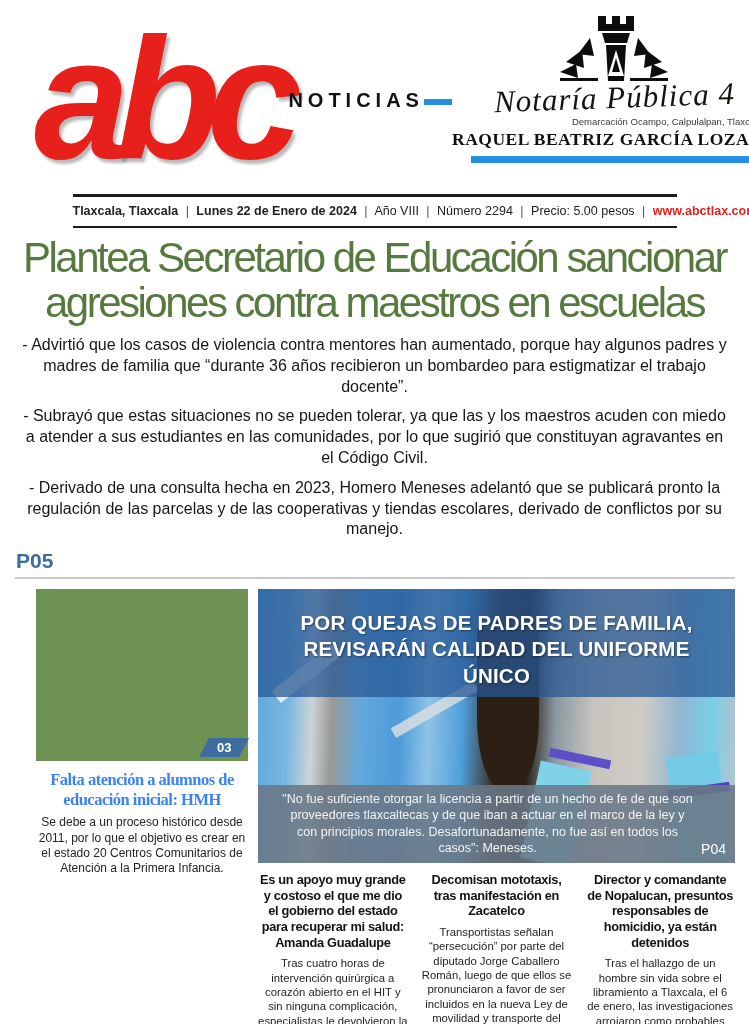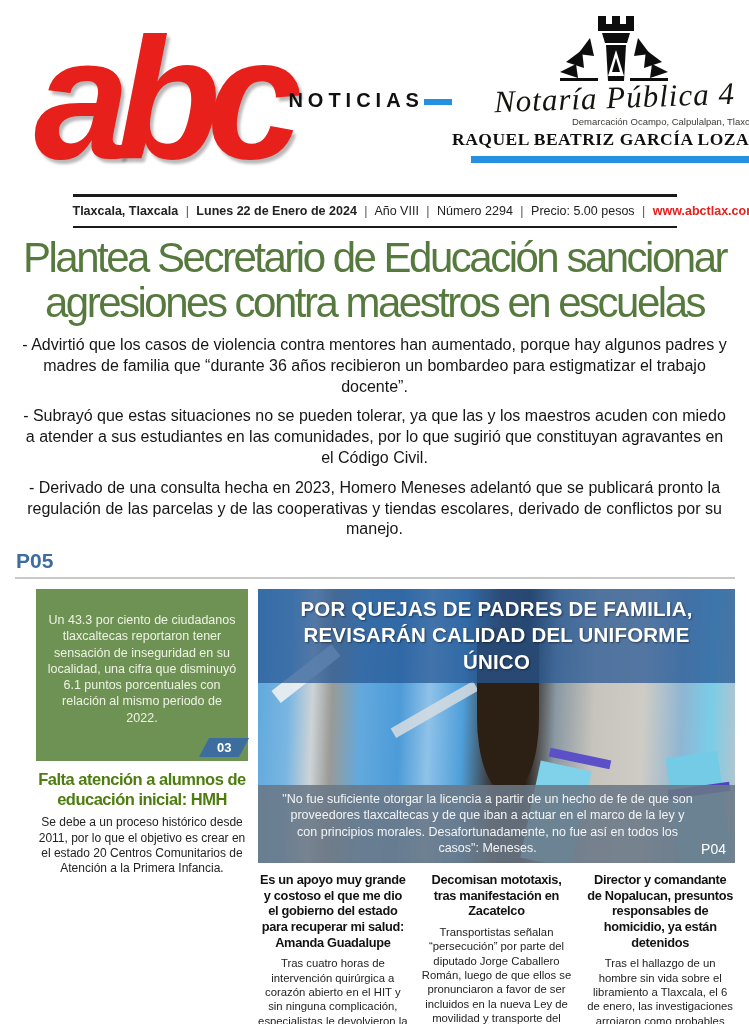--- a/index.html
+++ b/index.html
@@ -57,40 +57,40 @@
   .ensu{position:relative;background:var(--box-green);color:#fff;text-align:center;
         padding:13px 10px 28px;min-height:172px;}
   .ensu-h{font-weight:bold;font-size:19px;line-height:1.15;letter-spacing:-0.5px;}
   .ensu-b{font-size:12.5px;line-height:1.3;margin-top:10px;color:#eef3e4;}
   .cbadge{position:absolute;right:4px;bottom:4px;width:40px;height:19px;background:var(--bar-blue);
           transform:skewX(-28deg);display:flex;align-items:center;justify-content:center;}
   .cbadge span{transform:skewX(28deg);color:#fff;font-weight:bold;font-size:13px;}
 
   
   .lstory{text-align:center;margin-top:9px;}
-  .ls-h{font-weight:bold;font-size:16.5px;line-height:1.18;letter-spacing:-0.5px;color:#4d7c0f;}
+  .ls-h{font-weight:bold;font-size:16.5px;line-height:1.18;letter-spacing:-0.5px;color:#3b82f6;font-family:Liberation Serif, serif;}
   .ls-b{font-size:12px;line-height:1.28;margin-top:6px;color:#232323;}
 
   
   .photo{position:relative;height:274px;overflow:hidden;background:#9db8cc;}
   .ph-base{position:absolute;inset:0;background:
     linear-gradient(92deg,#5fa8dc 0%,#79b6e2 7%,#cdd3d6 12%,#9a9a96 16%,#62a9de 22%,#4d9bd8 30%,
     #8fc2e8 36%,#4f9fda 43%,#3a2a20 50%,#241a12 56%,#8a98a2 62%,#c7c4bd 70%,#cfccc5 80%,
     #8fb6d2 88%,#79cde8 94%,#b7c4cc 100%);}
   .ph-shape{position:absolute;}
   .st1{left:2%;top:28%;width:16%;height:15px;background:#eef1f2;transform:rotate(-38deg);opacity:.9;}
   .st2{left:27%;top:42%;width:20%;height:11px;background:#d7dde0;transform:rotate(-30deg);opacity:.85;}
   .hd1{left:46%;top:14%;width:13%;height:60%;background:#2c2015;border-radius:0 0 45% 45%;}
   .cy1{left:57%;top:64%;width:11%;height:36%;background:#7fd2ea;transform:rotate(12deg);}
   .pu1{left:61%;top:60%;width:13%;height:9px;background:#5b50c8;transform:rotate(12deg);}
   .cy2{left:87%;top:60%;width:11%;height:40%;background:#74cbe6;transform:rotate(-8deg);}
   .pu2{left:86%;top:72%;width:13%;height:9px;background:#4f43bd;transform:rotate(-8deg);}
   .photo-head{position:absolute;top:0;left:0;right:0;z-index:2;background:rgba(39,88,148,.74);
               color:#fff;font-weight:bold;font-size:20.5px;line-height:1.28;text-align:center;
-              padding:7px 26px 8px;text-shadow:1px 1px 2px rgba(0,0,0,.45);letter-spacing:0.2px;}
+              padding:21px 26px 8px;text-shadow:1px 1px 2px rgba(0,0,0,.45);letter-spacing:0.2px;}
   .photo-cap{position:absolute;bottom:0;left:0;right:0;z-index:2;background:rgba(106,120,134,.88);
              color:#f2f4f5;font-size:12.5px;line-height:1.3;text-align:center;padding:6px 40px 7px 22px;}
   .p04{position:absolute;right:9px;bottom:5px;font-weight:normal;font-size:14px;color:#fff;}
 
   
   .brow{display:grid;grid-template-columns:1fr 1fr 1fr;gap:14px;margin-top:9px;}
   .bstory{text-align:center;display:flex;flex-direction:column;}
   .bs-h{font-weight:bold;font-size:12.8px;line-height:1.22;letter-spacing:-0.3px;color:#121212;}
   .bs-b{font-size:11.3px;line-height:1.27;margin-top:6px;color:#232323;flex:1;}
 </style>
@@ -152,21 +152,20 @@
   <p class="deck">- Subrayó que estas situaciones no se pueden tolerar, ya que las y los maestros acuden con miedo a atender a sus estudiantes en las comunidades, por lo que sugirió que constituyan agravantes en el Código Civil.</p>
   <p class="deck">- Derivado de una consulta hecha en 2023, Homero Meneses adelantó que se publicará pronto la regulación de las parcelas y de las cooperativas y tiendas escolares, derivado de conflictos por su manejo.</p>
   <div class="pref">P05</div>
   <div class="rule"></div>
 
   <div class="grid">
 
     <div class="leftcol">
 
       <div class="ensu">
-        <div class="ensu-b">Un 43.3 por ciento de ciudadanos tlaxcaltecas reportaron tener sensación de inseguridad en su localidad, una cifra que disminuyó 6.1 puntos porcentuales con relación al mismo periodo de 2022.</div>
         <div class="cbadge">
           <span>03</span>
         </div>
       </div>
 
       <div class="lstory">
         <div class="ls-h">Falta atención a alumnos de educación inicial: HMH</div>
         <div class="ls-b">Se debe a un proceso histórico desde 2011, por lo que el objetivo es crear en el estado 20 Centros Comunitarios de Atención a la Primera Infancia.</div>
 
       </div>

